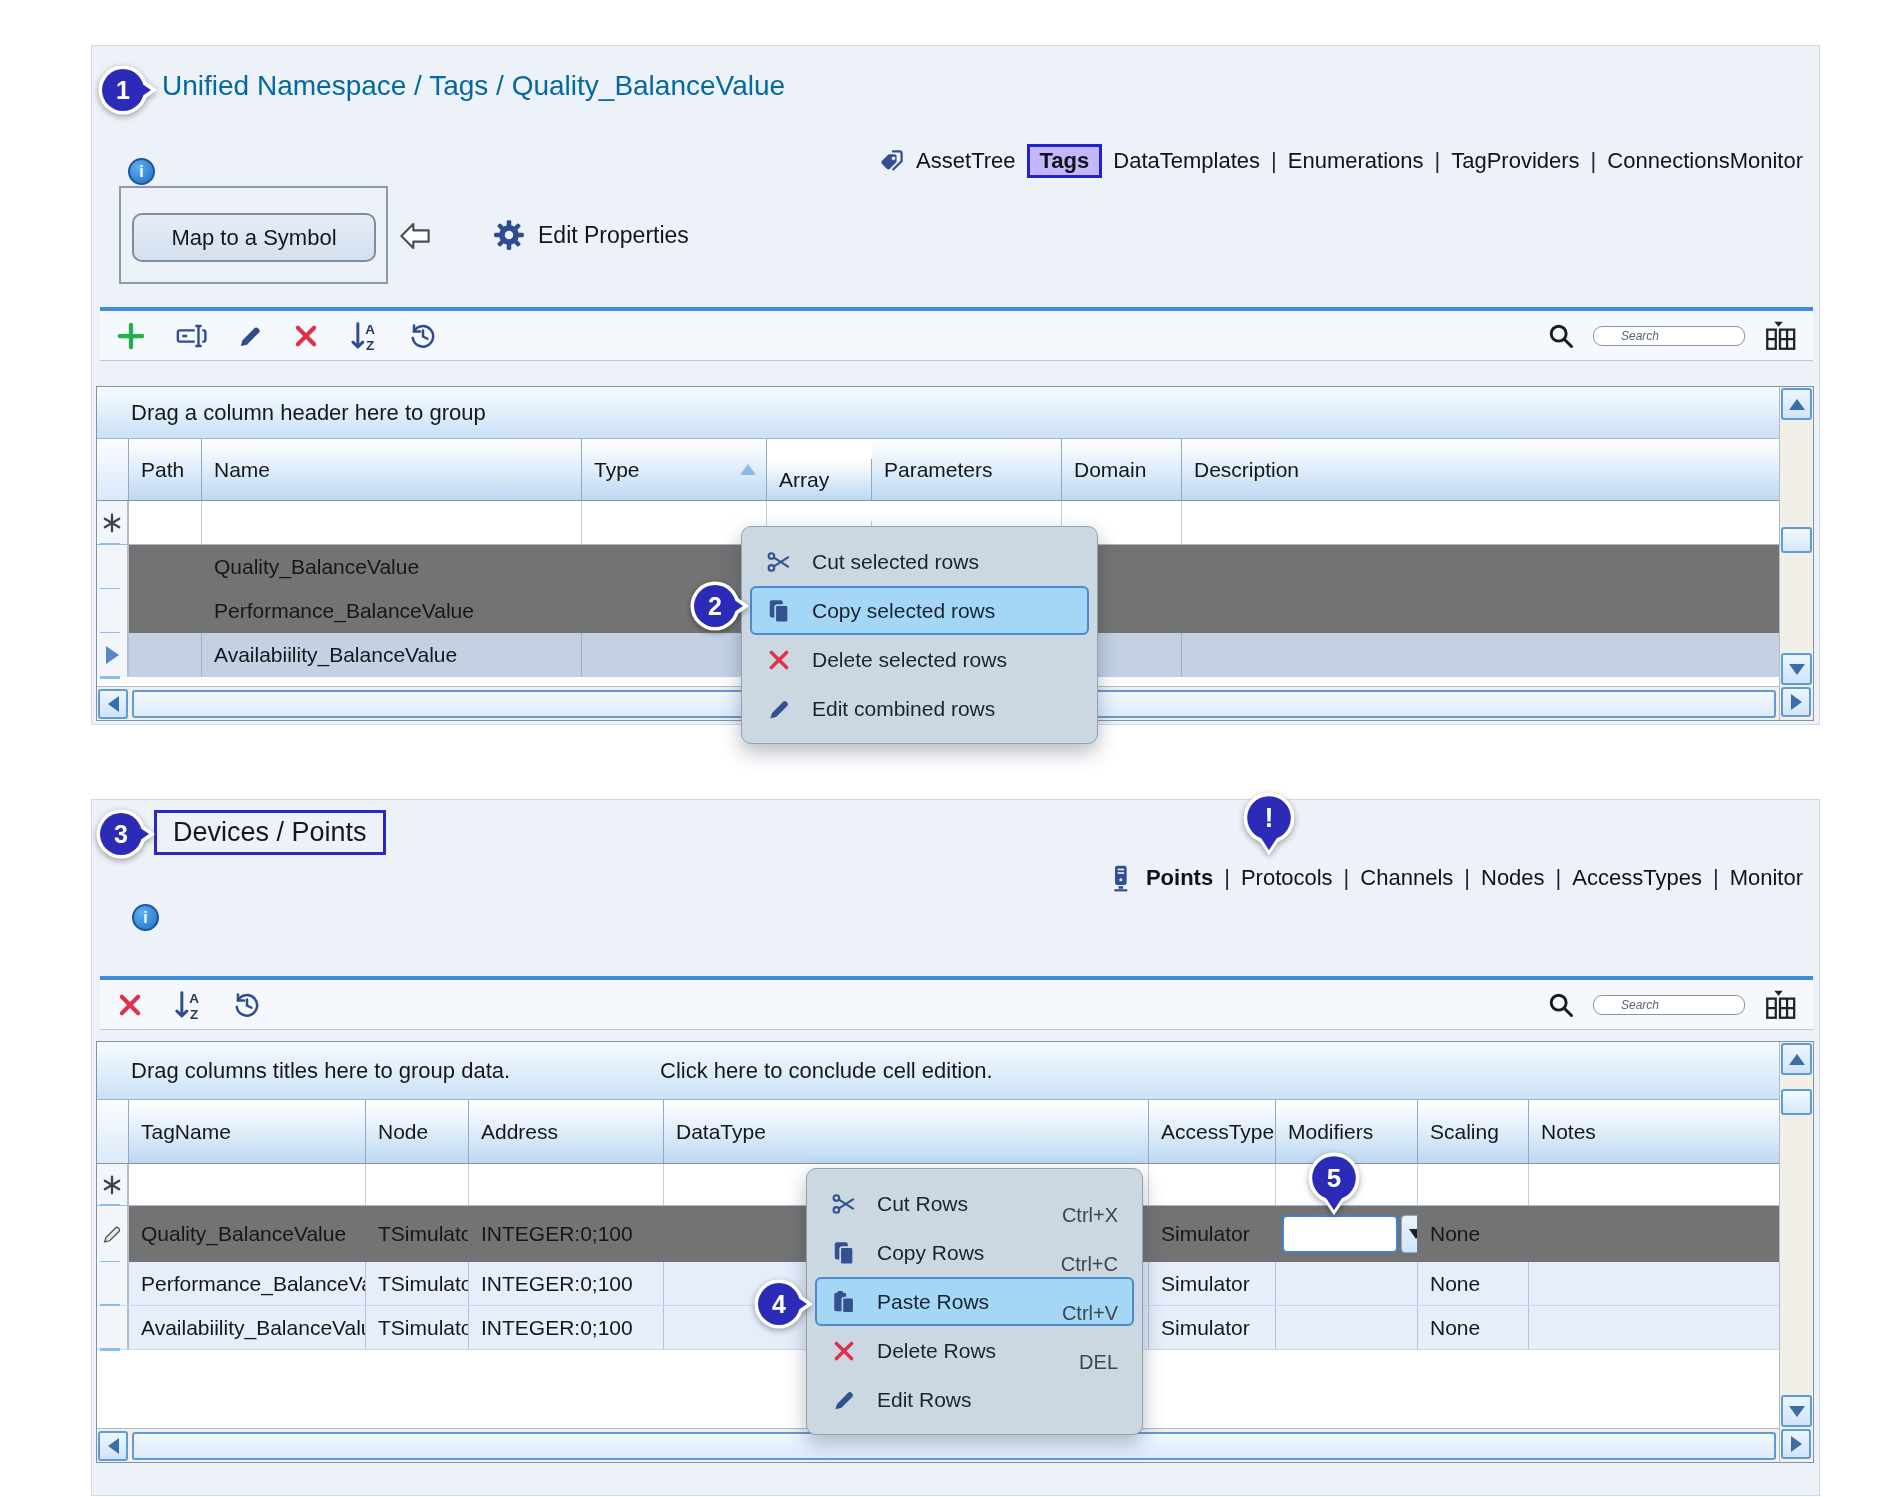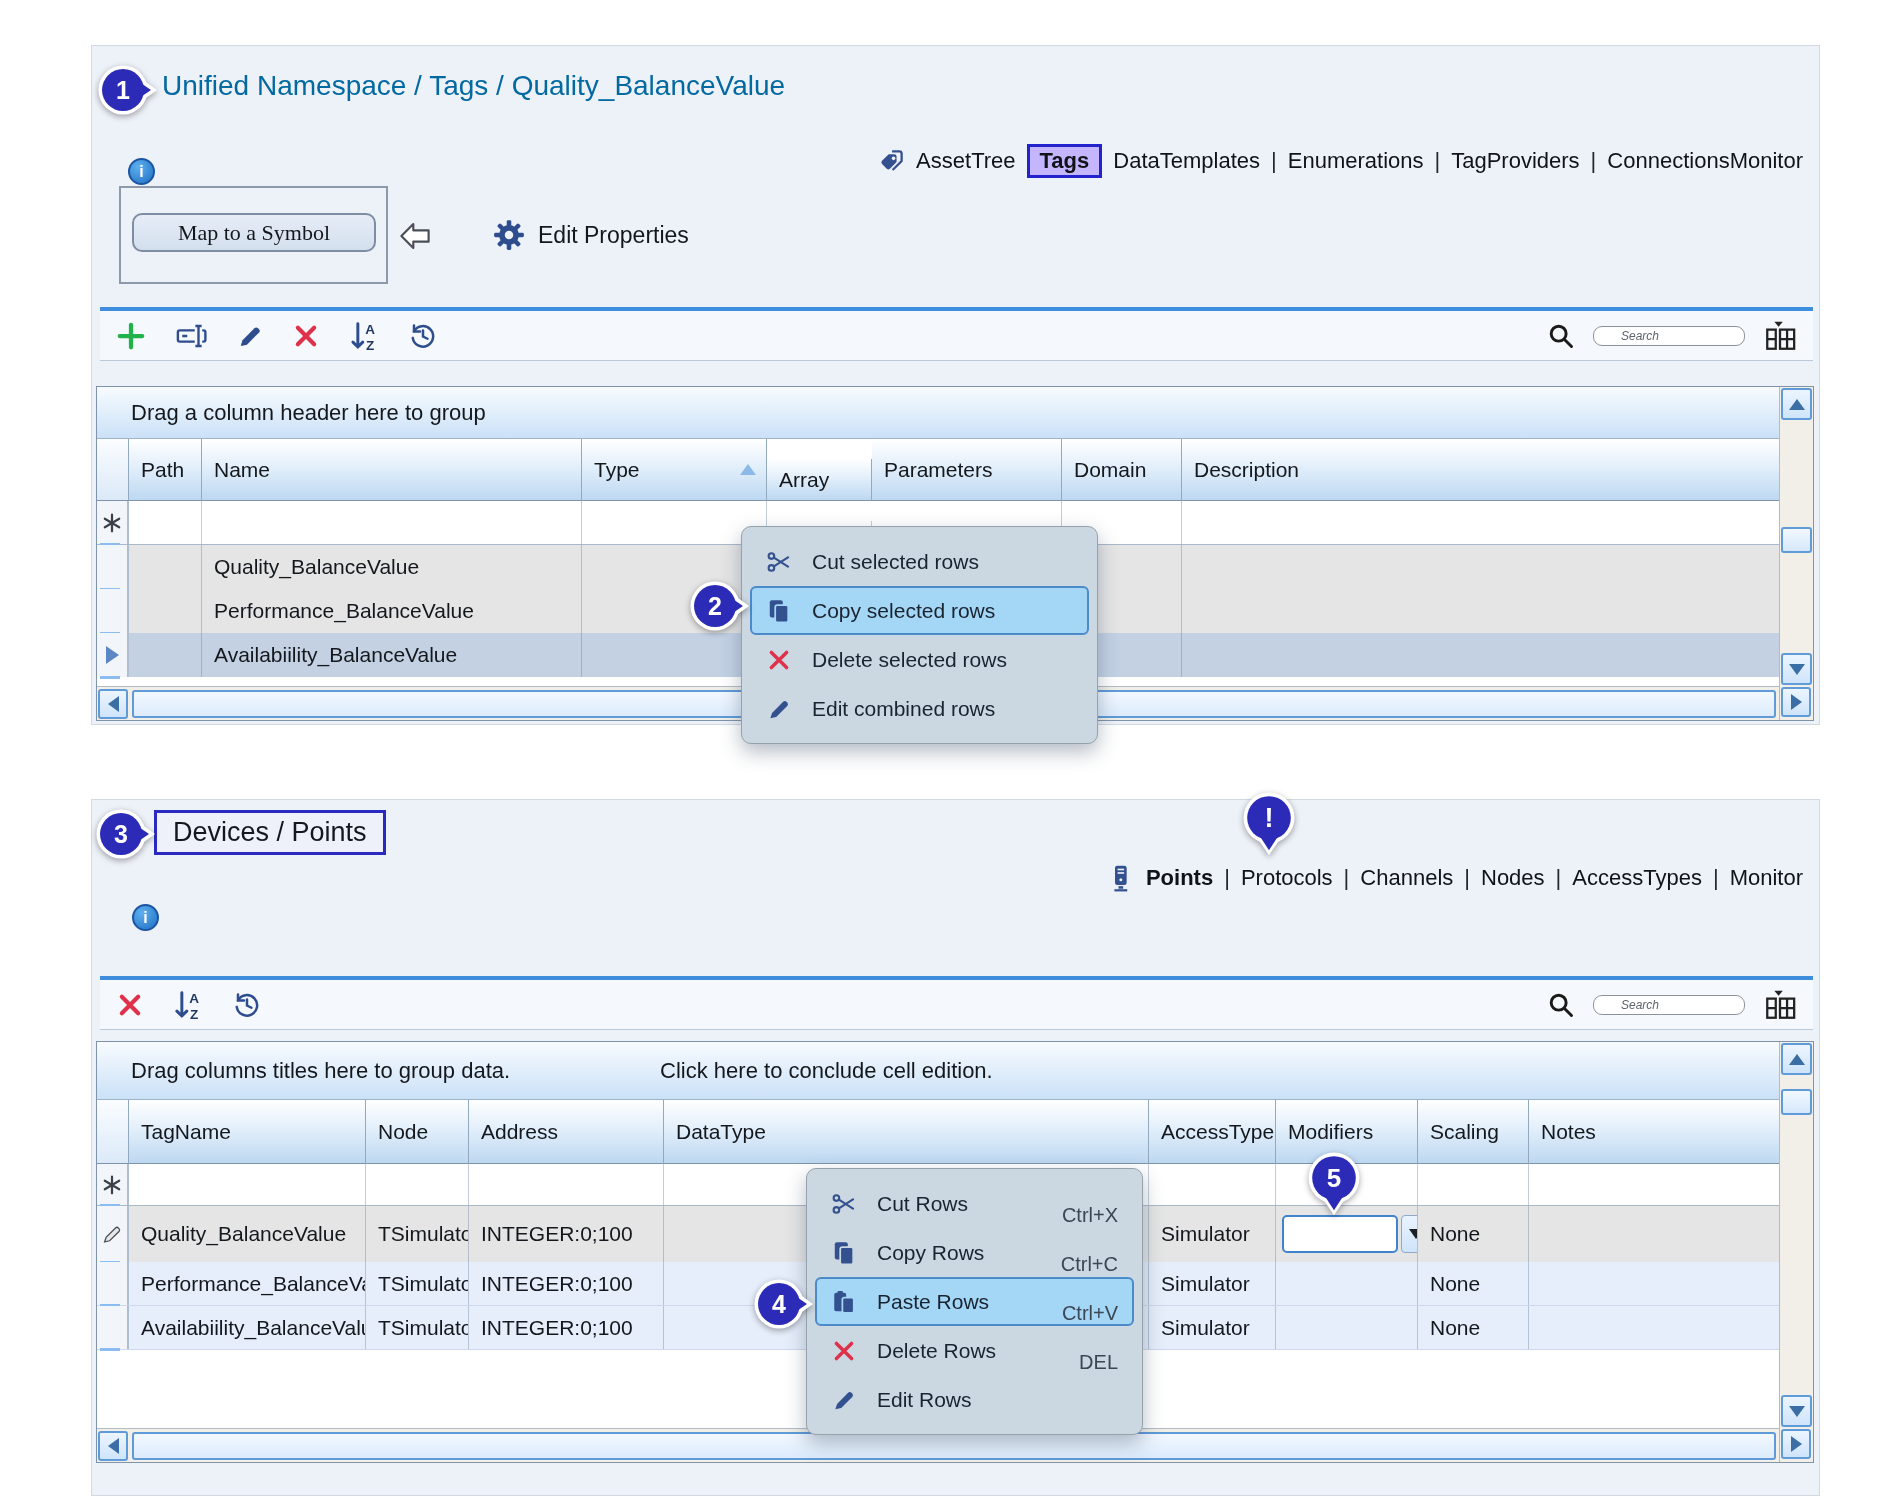--- a/index.html
+++ b/index.html
@@ -21,22 +21,22 @@
   .tab.active-bold { font-weight:bold; }
   .sep { color:#24282e; }
 
   .info-dot { position:absolute; width:27px; height:27px; border-radius:50%;
     background:radial-gradient(circle at 35% 30%, #5fb0ef, #1e6fc2); border:2px solid #1a55a2;
     color:#fff; font-weight:bold; font-size:16px; display:flex; align-items:center; justify-content:center; }
   #panel1 .info-dot { left:36px; top:112px; }
   #panel2 .info-dot { left:40px; top:104px; }
 
   .map-outer { position:absolute; left:27px; top:140px; width:269px; height:98px; border:2px solid #8d9aac; background:#edf1f8; }
-  .map-btn { position:absolute; left:11px; top:25px; width:244px; height:39px; background:linear-gradient(#e6edf7,#d4dfee);
-    border:2px solid #7e8da4; border-radius:10px; font-size:22px; display:flex; align-items:center; justify-content:center;font-family:Liberation Serif, serif; }
+  .map-btn { position:absolute; left:11px; top:25px; width:244px; height:49px; background:linear-gradient(#e6edf7,#d4dfee);
+    border:2px solid #7e8da4; border-radius:10px; font-size:22px; display:flex; align-items:center; justify-content:center; }
   .back-arrow { position:absolute; left:306px; top:174px; }
   .gear-row { position:absolute; left:400px; top:172px; display:flex; align-items:center; gap:12px; font-size:23px; }
 
   .toolbar { position:absolute; left:8px; width:1713px; height:54px; background:#f5f8fc;
     border-top:4px solid #3f8ede; border-bottom:1px solid #b9c9da; display:flex; align-items:center; padding:0 16px; gap:28px; }
   #panel1 .toolbar { top:261px; }
   #panel2 .toolbar { top:176px; }
   .tb-right { margin-left:auto; display:flex; align-items:center; gap:18px; }
   .search { width:152px; height:20px; border:1px solid #8d939c; border-radius:9px; background:#fff; font-size:12px; padding:0 27px; font-family:"Liberation Sans",sans-serif; }
   .search::placeholder { font-style:italic; color:#5d636b; }
@@ -61,21 +61,21 @@
   .hsel { background:linear-gradient(180deg,#fbfdff,#dbe9f8); border-right:1px solid #93a9c0; border-bottom:1px solid #7f94aa; }
 
   .body { flex:1; display:flex; flex-direction:column; background:#fff; position:relative; }
   .row { display:flex; }
   .cell { border-right:1px solid rgba(100,125,155,.38); padding-left:12px; display:flex; align-items:center;
     font-size:21px; white-space:nowrap; overflow:hidden; }
   .selcell { background:#f2f5fa; border-right:2px solid #aebecf; display:flex; align-items:center; justify-content:center; position:relative; }
   .selcell::after { content:''; position:absolute; bottom:-2px; left:3px; width:20px; height:3px; background:#8cbdf0; }
 
   .newrow { height:44px; background:#fff; border-bottom:1px solid #aab9c9; }
-  .sel-blue  { background:#e5e5e5; }
+  .sel-blue  { background:#737373; }
   .sel-gray  { background:#c3d1e3; }
   .lite-blue { background:#e6eefb; border-bottom:1px solid #cdd9ea; }
 
   
   .c1-sel{width:32px;} .c1-path{width:73px;} .c1-name{width:380px;} .c1-type{width:185px;}
   .c1-array{width:105px;margin-top:20px;} .c1-params{width:190px;} .c1-domain{width:120px;} .c1-desc{flex:1; border-right:none;}
   
   .c2-sel{width:32px;} .c2-tag{width:237px;} .c2-node{width:103px;} .c2-addr{width:195px;} .c2-dt{width:485px;}
   .c2-at{width:127px;} .c2-mod{width:142px;} .c2-sc{width:111px;} .c2-notes{flex:1; border-right:none;}
 

